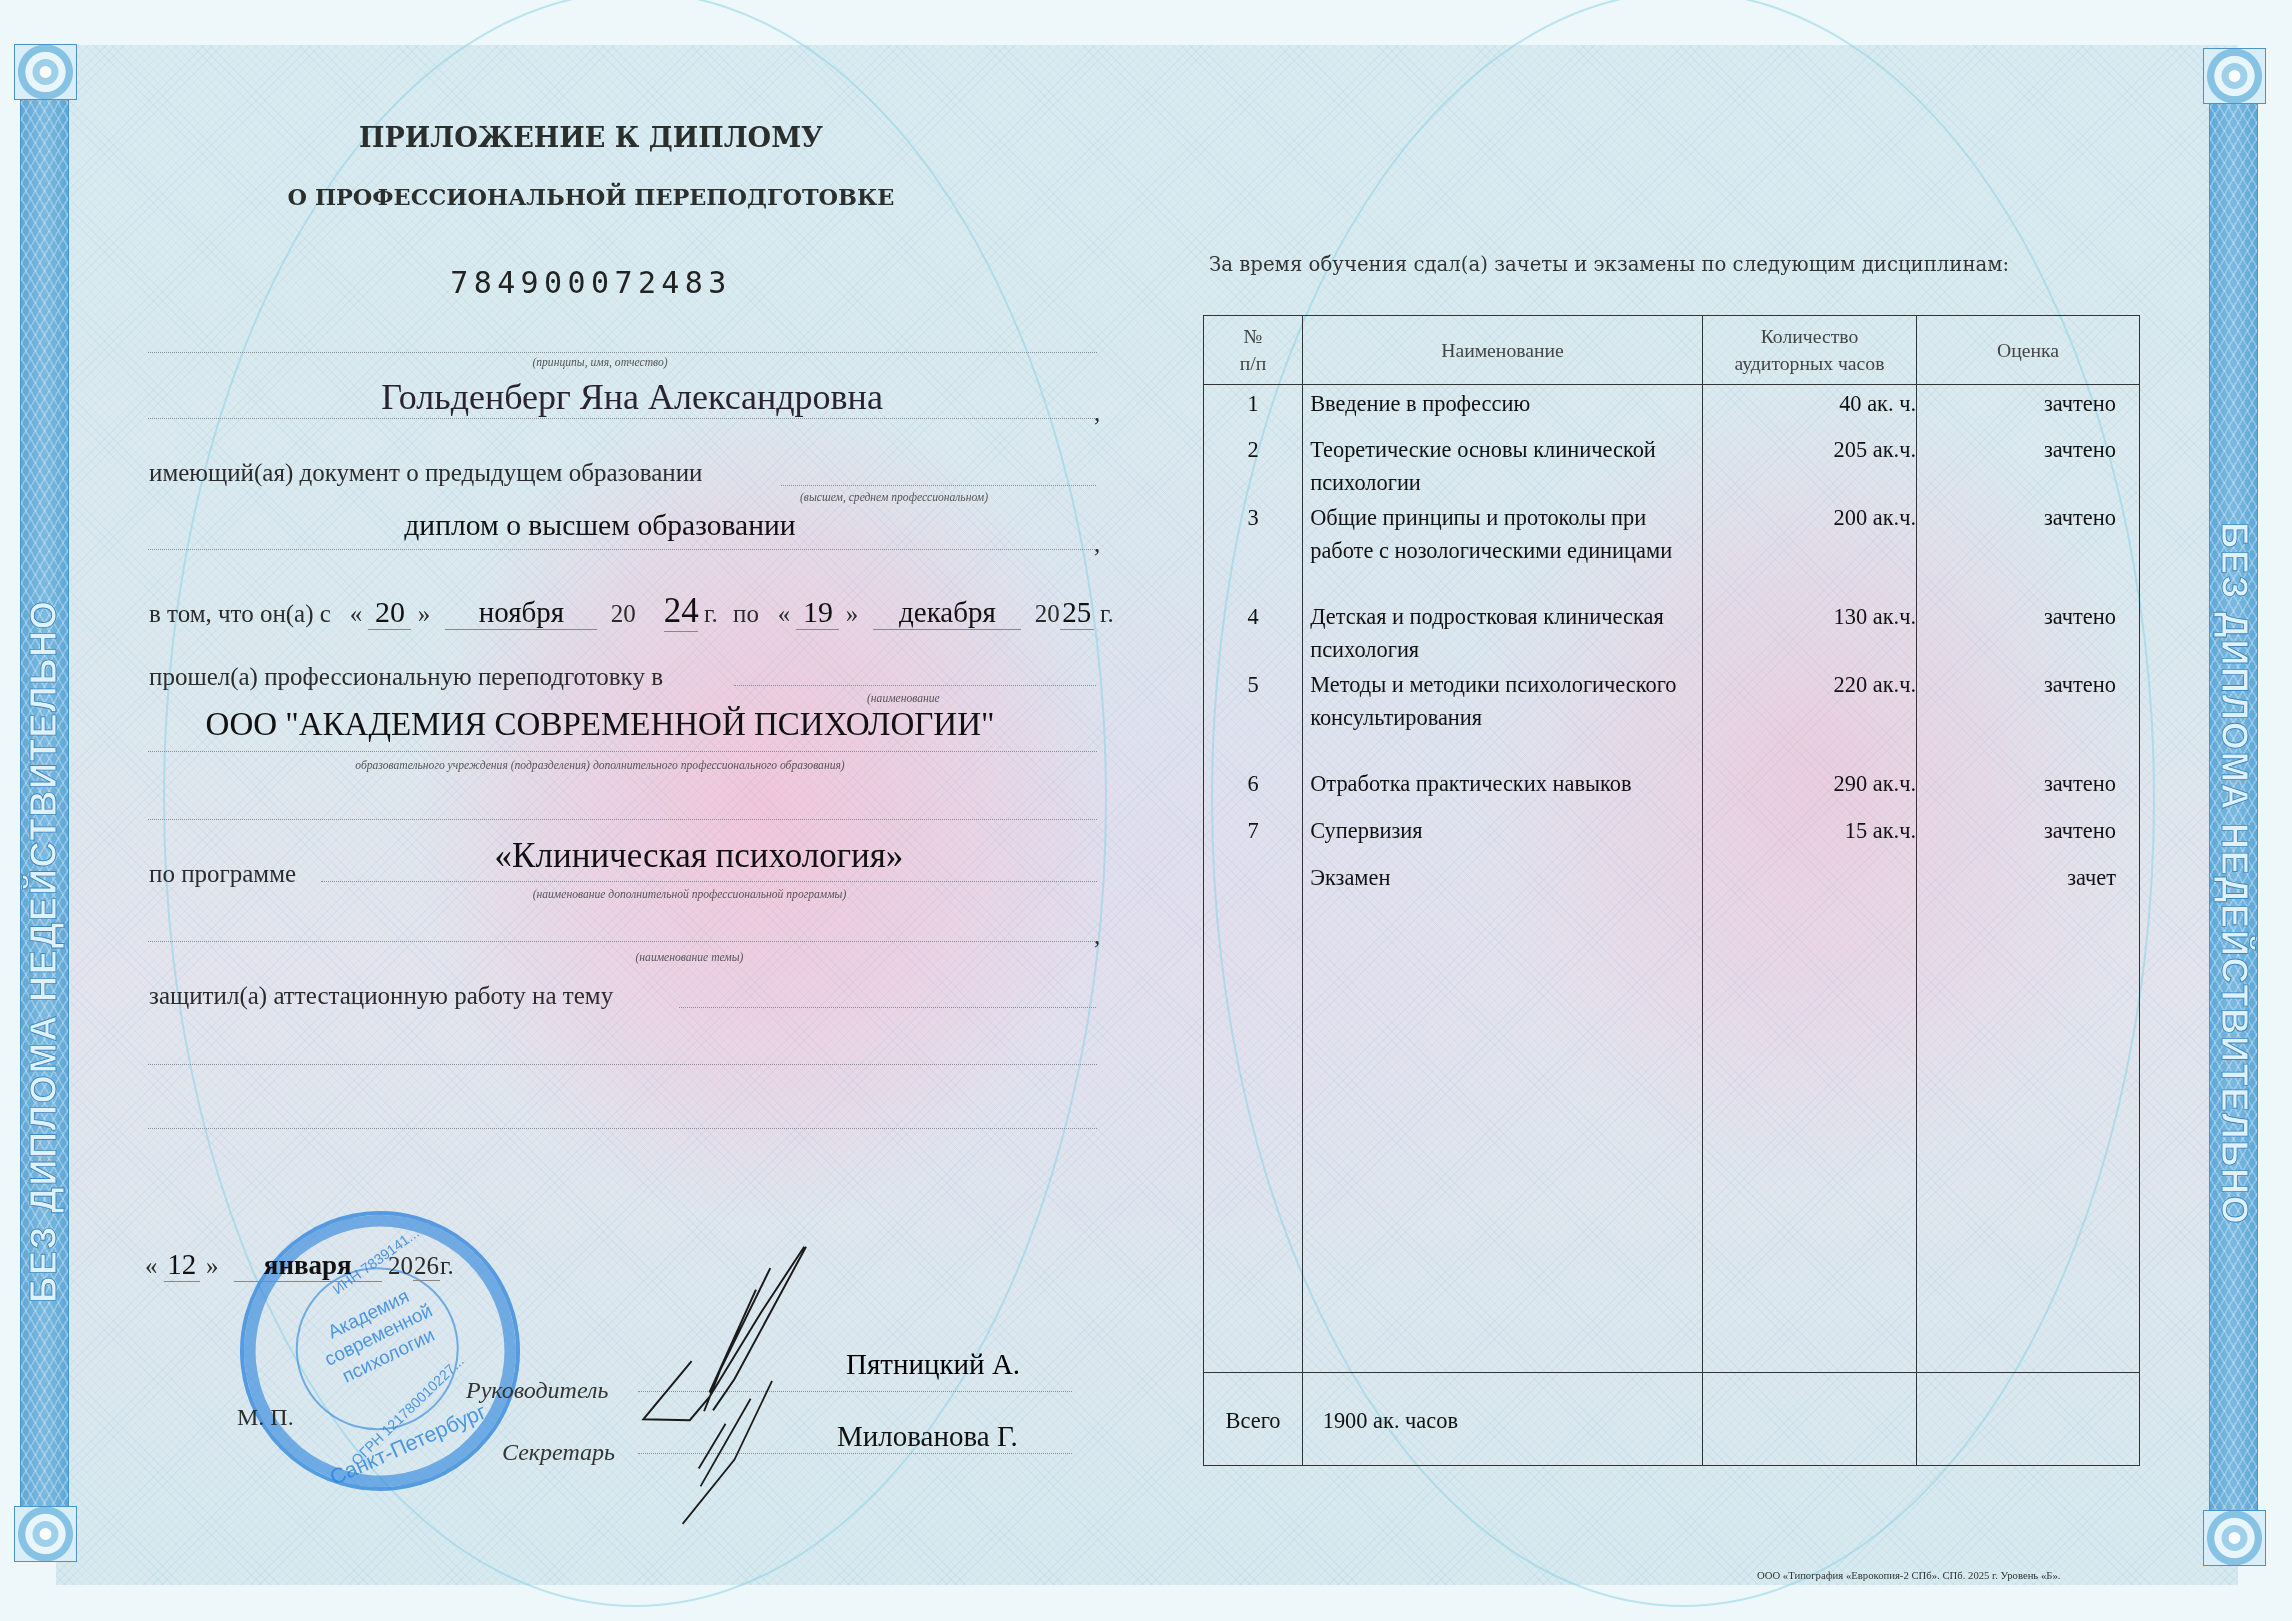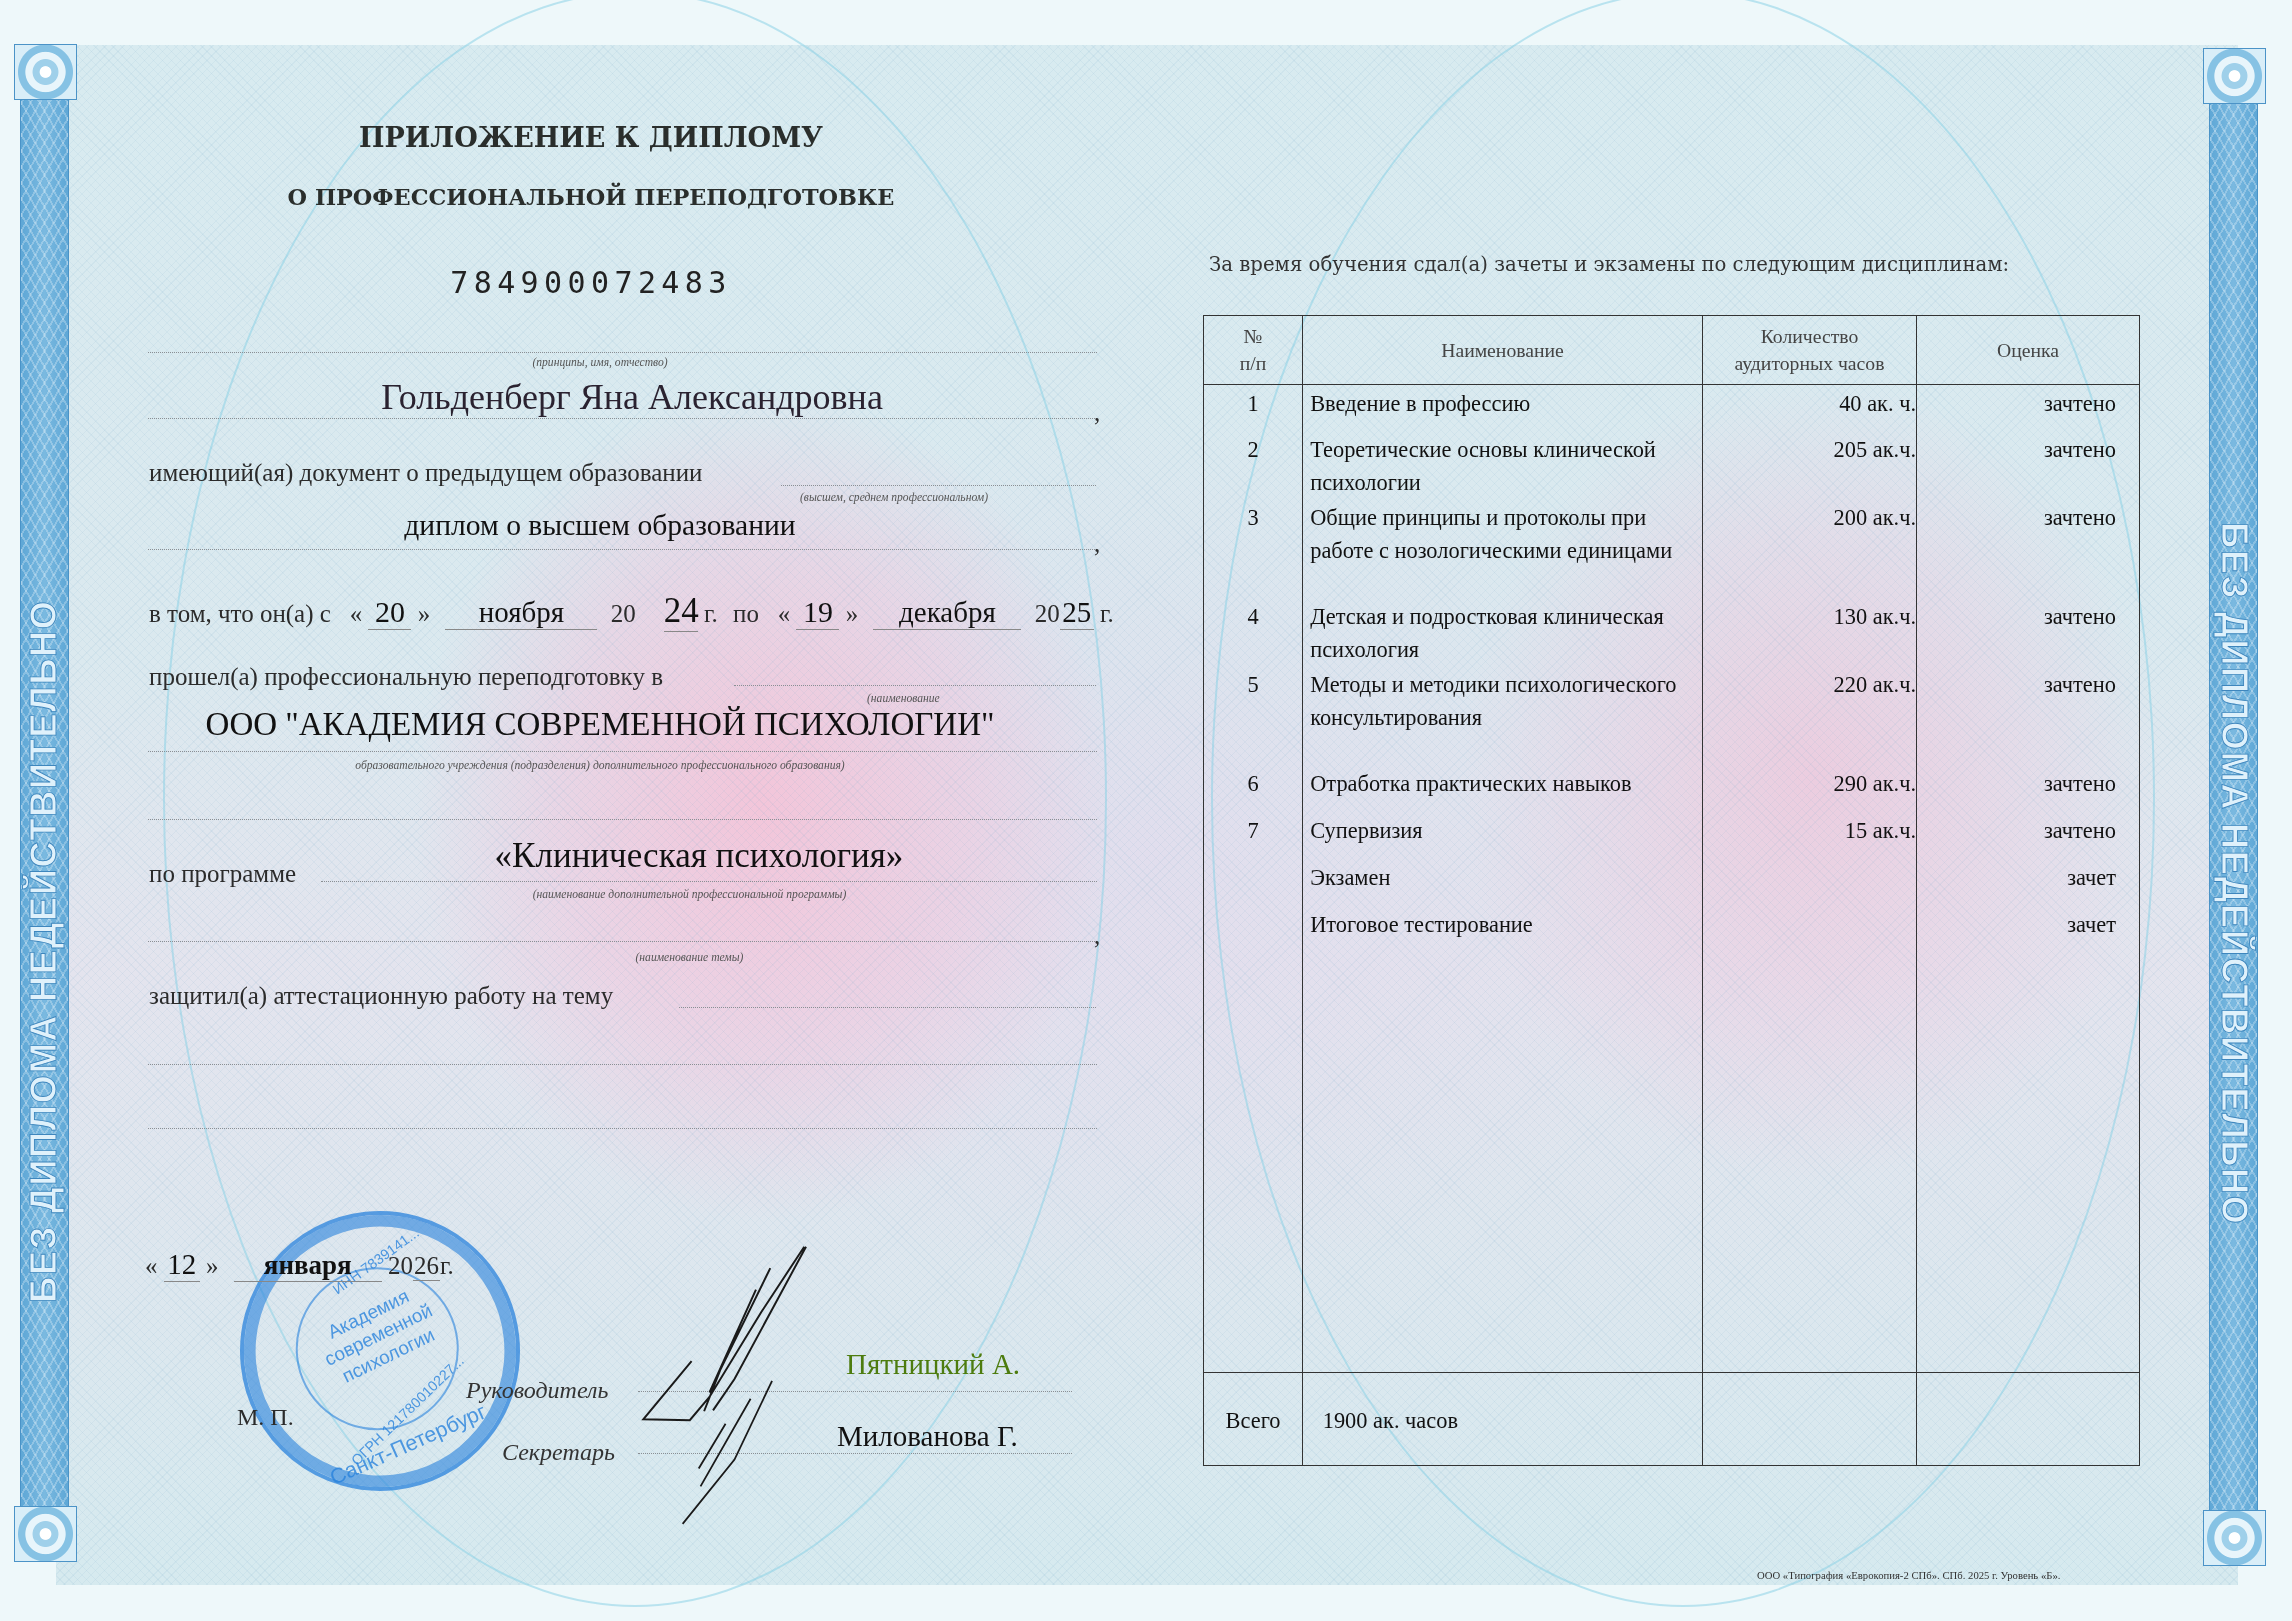--- a/index.html
+++ b/index.html
@@ -191,21 +191,21 @@
     <span class="label">«</span>
     <span class="u fill" style="width:36px;font-size:29px;">12</span>
     <span class="label">»</span>
     <span class="u fill" style="width:148px;font-size:27px;margin-left:9px;font-weight:bold;">января</span>
     <span class="label">20</span><span class="u label" style="width:27px;">26</span><span class="label">г.</span>
   </div>
 
   <div class="abs label" style="left:237px;top:1404px;font-size:24px;">М. П.</div>
   <div class="abs" style="left:466px;top:1377px;font-size:24px;font-style:italic;color:#333;">Руководитель</div>
   <div class="dotline" style="left:638px;width:434px;top:1391px;"></div>
-  <div class="abs" style="left:846px;top:1348px;font-size:29px;color:#4d7c0f;">Пятницкий А.</div>
+  <div class="abs" style="left:846px;top:1348px;font-size:29px;color:#000000;">Пятницкий А.</div>
   <div class="abs" style="left:502px;top:1439px;font-size:24px;font-style:italic;color:#333;">Секретарь</div>
   <div class="dotline" style="left:638px;width:434px;top:1453px;"></div>
   <div class="abs" style="left:837px;top:1420px;font-size:29px;color:#111;">Милованова Г.</div>
 
   <svg class="sig" style="left:627px;top:1236px;" width="215" height="304" viewBox="0 0 240 340">
     <path d="M198 12 L150 85 L92 180 L70 206 L18 205 L72 140 M160 36 L104 150 L86 196 M144 60 L92 175 M200 12 L120 160 L96 195" fill="none" stroke="#1a1a1a" stroke-width="2.2"></path>
     <path d="M162 162 L120 250 L62 322 M138 182 L82 280 M110 210 L80 260" fill="none" stroke="#1a1a1a" stroke-width="2"></path>
   </svg>
 </div>
 
@@ -275,26 +275,20 @@
         <td class="c-name">Супервизия</td>
         <td class="c-hours">15 ак.ч.</td>
         <td class="c-grade">зачтено</td>
       </tr>
       <tr style="height:47px;">
         <td class="c-num"></td>
         <td class="c-name">Экзамен</td>
         <td class="c-hours"></td>
         <td class="c-grade" style="padding-right:32px;">зачет</td>
       </tr>
-      <tr style="height:47px;">
-        <td class="c-num"></td>
-        <td class="c-name">Итоговое тестирование</td>
-        <td class="c-hours"></td>
-        <td class="c-grade" style="padding-right:32px;">зачет</td>
-      </tr>
       <tr class="filler">
         <td></td>
           <td></td>
           <td></td>
           <td></td>
       </tr>
       <tr class="total">
         <td class="total-label">Всего</td>
         <td class="total-value">1900 ак. часов</td>
         <td></td>

